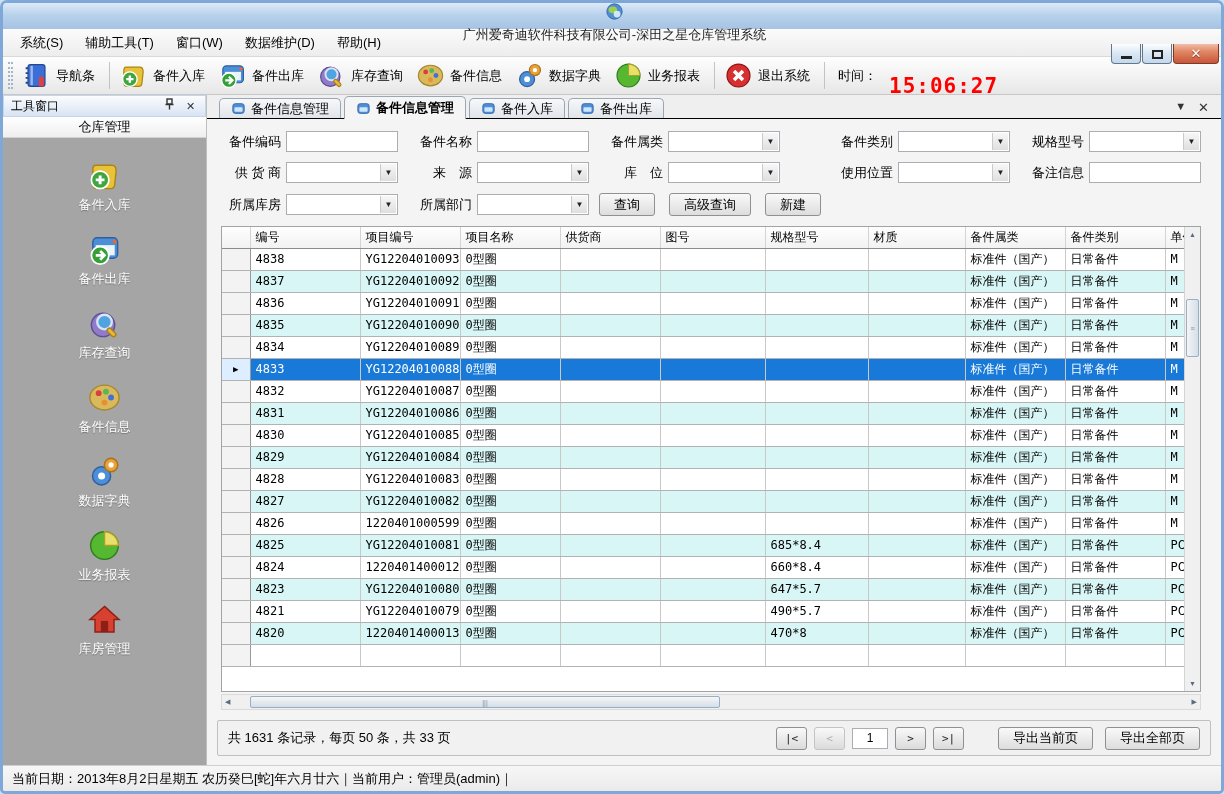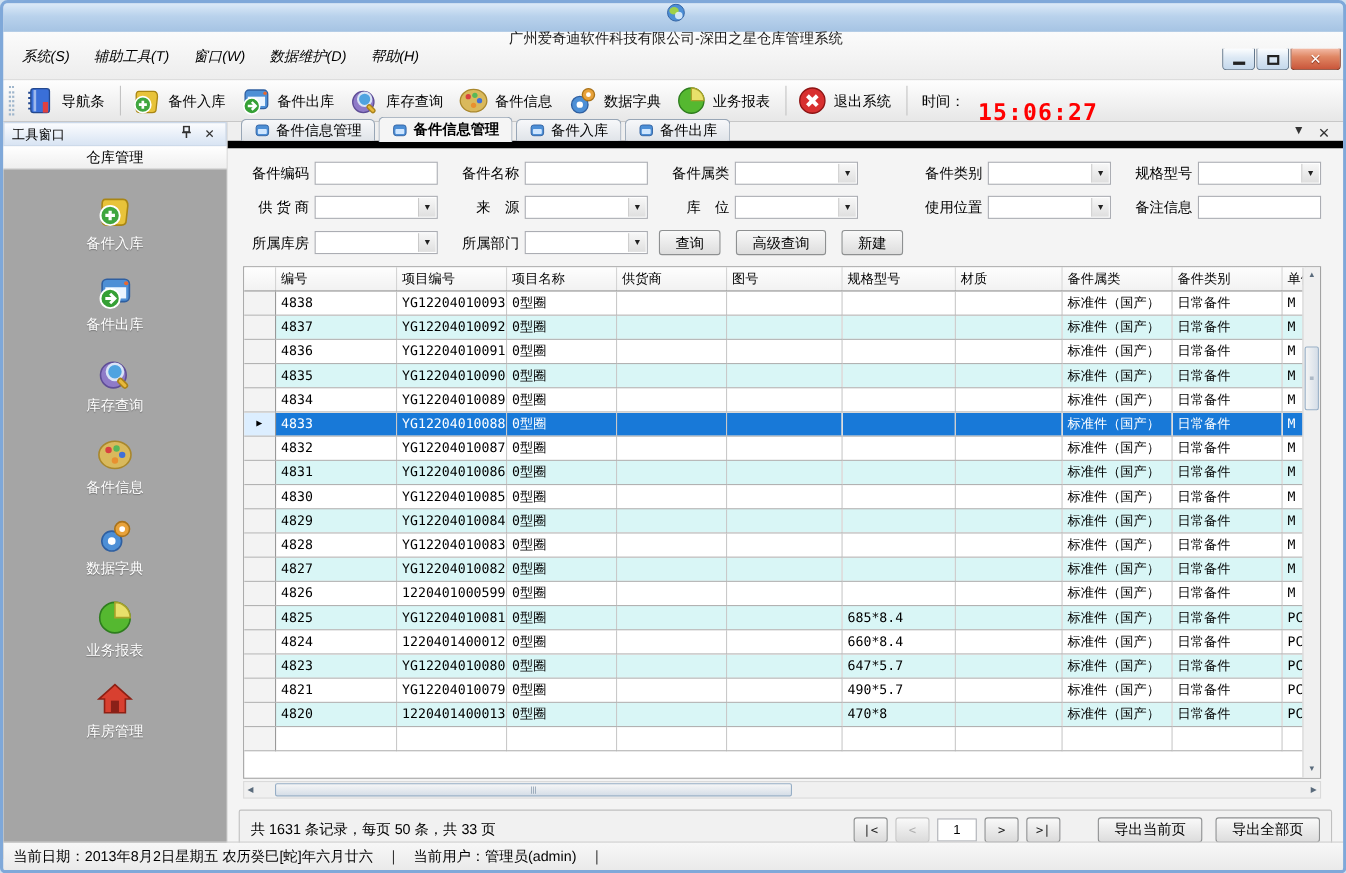--- a/index.html
+++ b/index.html
@@ -18,22 +18,22 @@
   .title-text{font-size:13px;color:#1A1A1A;white-space:nowrap;}
   .win-controls{margin-left:auto;display:flex;margin-top:-6px;}
   .wc{width:30px;height:20px;border:1px solid #63778C;border-top:none;display:flex;align-items:flex-end;
     justify-content:center;background:linear-gradient(#FDFEFF,#DCE8F4 45%,#C4D8EC);border-radius:0 0 4px 4px;padding-bottom:4px;}
   .wc+.wc{margin-left:1px;}
   .wc.close{width:46px;background:linear-gradient(#F3BCA8,#E08764 40%,#C9553A);color:#fff;border-color:#7E3A28;
     align-items:center;padding-bottom:0;font-weight:bold;font-size:13px;text-shadow:0 1px 1px #7E2A18;}
   .g-min{width:11px;height:3px;background:#222;}
   .g-max{width:11px;height:9px;border:2px solid #222;}
   
-  .menubar{height:44px;background:linear-gradient(#FBFBFB,#EDEDED);display:flex;align-items:center;
-    padding:0 6px;border-bottom:1px solid #D9D9D9;font-style:italic;}
+  .menubar{height:28px;background:linear-gradient(#FBFBFB,#EDEDED);display:flex;align-items:center;
+    padding:0 6px;border-bottom:1px solid #D9D9D9;}
   .menu-item{padding:5px 11px;font-size:13px;}
   
   .toolbar{height:38px;background:linear-gradient(#FEFEFE,#E7E7E7);display:flex;align-items:center;
     border-bottom:1px solid #C7C7C7;padding:0 3px;}
   .grip{width:5px;height:27px;border-left:2px dotted #9FB6CC;border-right:2px dotted #9FB6CC;margin:0 5px 0 2px;}
   .titem{display:flex;align-items:center;gap:5px;padding:2px 9px 2px 4px;font-size:13px;white-space:nowrap;}
   .titem svg{width:29px;height:29px;flex:0 0 auto;}
   .tsep{width:1px;height:27px;background:#C3C3C3;margin:0 5px;}
   .time-box{display:flex;align-items:center;gap:12px;padding:0 8px;}
   .time-label{font-size:13px;}
@@ -49,21 +49,21 @@
   .sb-tool{width:15px;text-align:center;color:#333;font-size:11px;line-height:15px;}
   .sb-section{height:21px;background:linear-gradient(#FFFFFF,#EFEFEF);border-bottom:1px solid #D2D2D2;
     display:flex;align-items:center;justify-content:center;font-size:13px;}
   .sb-body{flex:1;background:#A5A5A5;padding-top:12px;display:flex;flex-direction:column;align-items:center;}
   .sb-item{width:100%;display:flex;flex-direction:column;align-items:center;gap:3px;padding:8px 0 10px;
     color:#FFFFFF;font-size:13px;text-shadow:0 1px 1px #707070;}
   .sb-item svg{width:35px;height:35px;}
   
   .main{flex:1;display:flex;flex-direction:column;min-width:0;background:#F3F3F3;}
   .tabstrip{height:24px;display:flex;align-items:flex-end;padding:2px 8px 0 12px;gap:3px;
-    background:#EFEFEF;border-bottom:7px solid #000000;}
+    background:#EFEFEF;border-bottom:1px solid #000000;}
   .tab{display:flex;align-items:center;gap:5px;height:20px;padding:0 11px;border:1px solid #98A6B6;
     border-bottom:none;border-radius:5px 5px 0 0;background:linear-gradient(#F7F8FA,#E0E4E9);font-size:13px;white-space:nowrap;}
   .tab svg{width:15px;height:13px;}
   .tab.active{background:#F5F5F5;font-weight:bold;height:23px;margin-bottom:-1px;}
   .tabstrip-ctl{margin-left:auto;align-self:center;display:flex;gap:12px;color:#333;font-size:11px;padding-right:4px;}
   
   .page{flex:1;position:relative;background:#F4F4F4;}
   .searchpanel{margin:12px 10px 0 10px;display:grid;grid-template-columns:repeat(5,1fr);row-gap:10px;}
   .fgroup{display:flex;align-items:center;}
   .flabel{width:64px;text-align:right;margin-right:5px;font-size:13px;white-space:nowrap;}
@@ -107,21 +107,21 @@
   .summary{font-size:13px;white-space:nowrap;}
   .pager{margin-left:auto;display:flex;gap:7px;align-items:center;}
   .pgbtn{width:31px;height:23px;border:1px solid #8E9091;border-radius:3px;
     background:linear-gradient(#F9F9F9,#DBDBDB);display:flex;align-items:center;justify-content:center;
     font-size:11px;color:#222;font-family:"DejaVu Sans Mono",monospace;}
   .pgbtn.disabled{color:#AFAFAF;border-color:#C4C4C4;}
   .pg-input{width:36px;height:21px;border:1px solid #ABADB3;text-align:center;font-size:12px;background:#fff;}
   .exports{display:flex;gap:12px;margin-left:34px;}
   
   .statusbar{position:absolute;left:0;right:0;bottom:0;height:26px;border-top:1px solid #CFCFCF;
-    background:linear-gradient(#F7F7F7,#EAEAEA);display:flex;align-items:center;padding:0 9px;gap:12px;font-size:13px;}
+    background:linear-gradient(#F7F7F7,#EAEAEA);display:flex;align-items:center;padding:0 9px;font-size:13px;}
 </style>
 </head>
 <body>
 
 <div class="window">
 
   <div class="titlebar">
     <svg class="app-icon" viewBox="0 0 20 20">
       <circle cx="10" cy="10" r="9" fill="#4D8FD6" stroke="#2F5FA0"></circle>
       <ellipse cx="8" cy="8" rx="5" ry="4" fill="#9FD04A"></ellipse>

